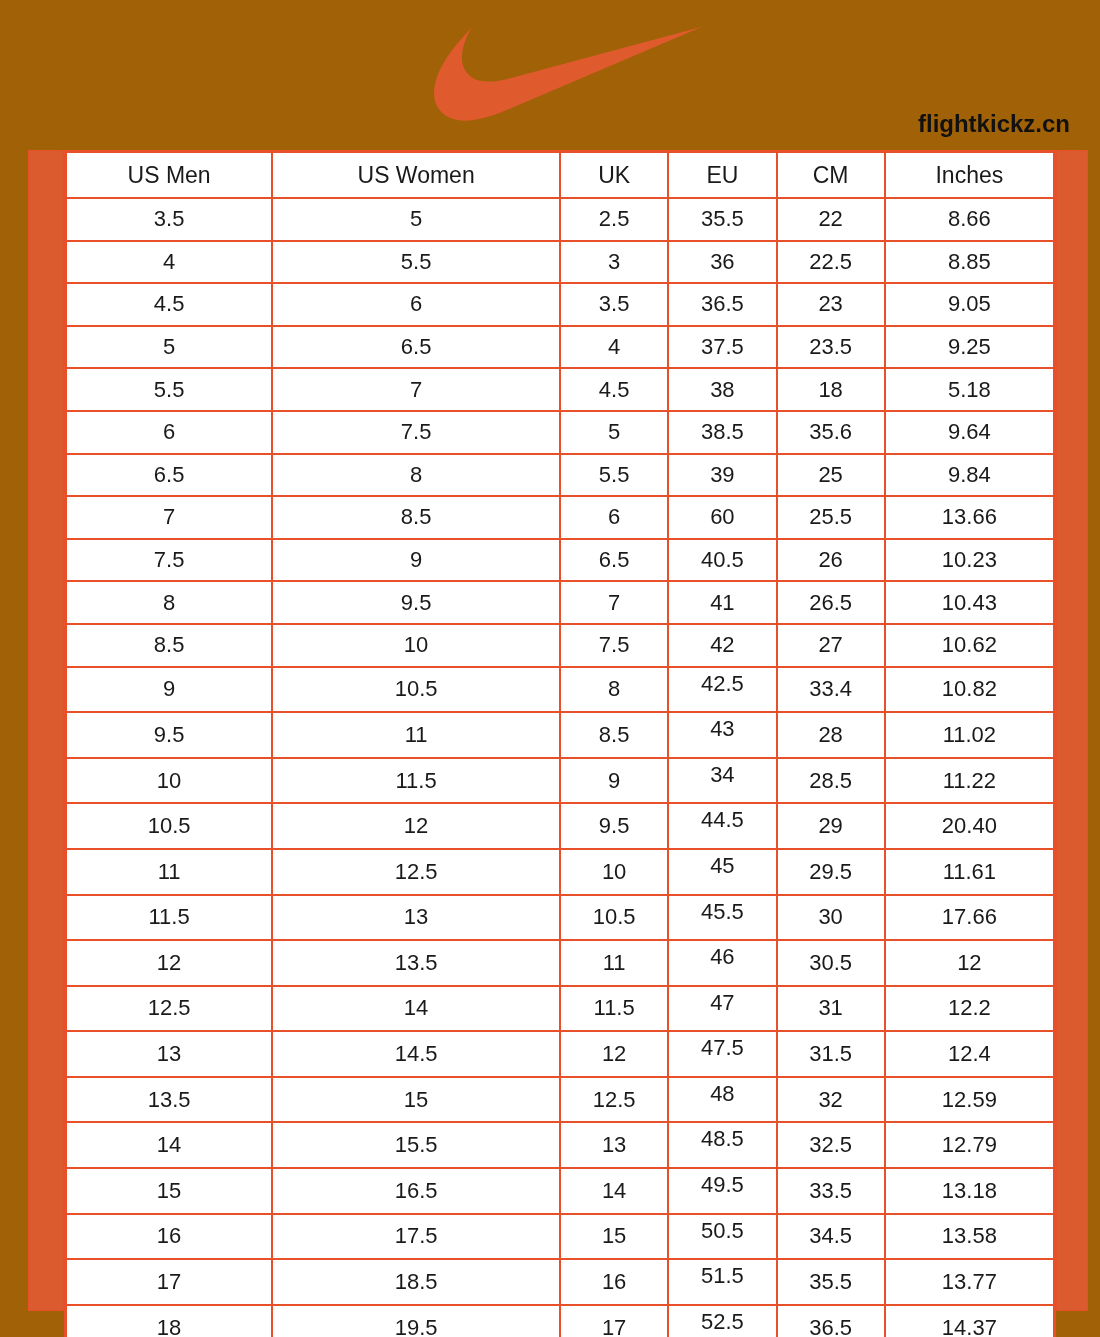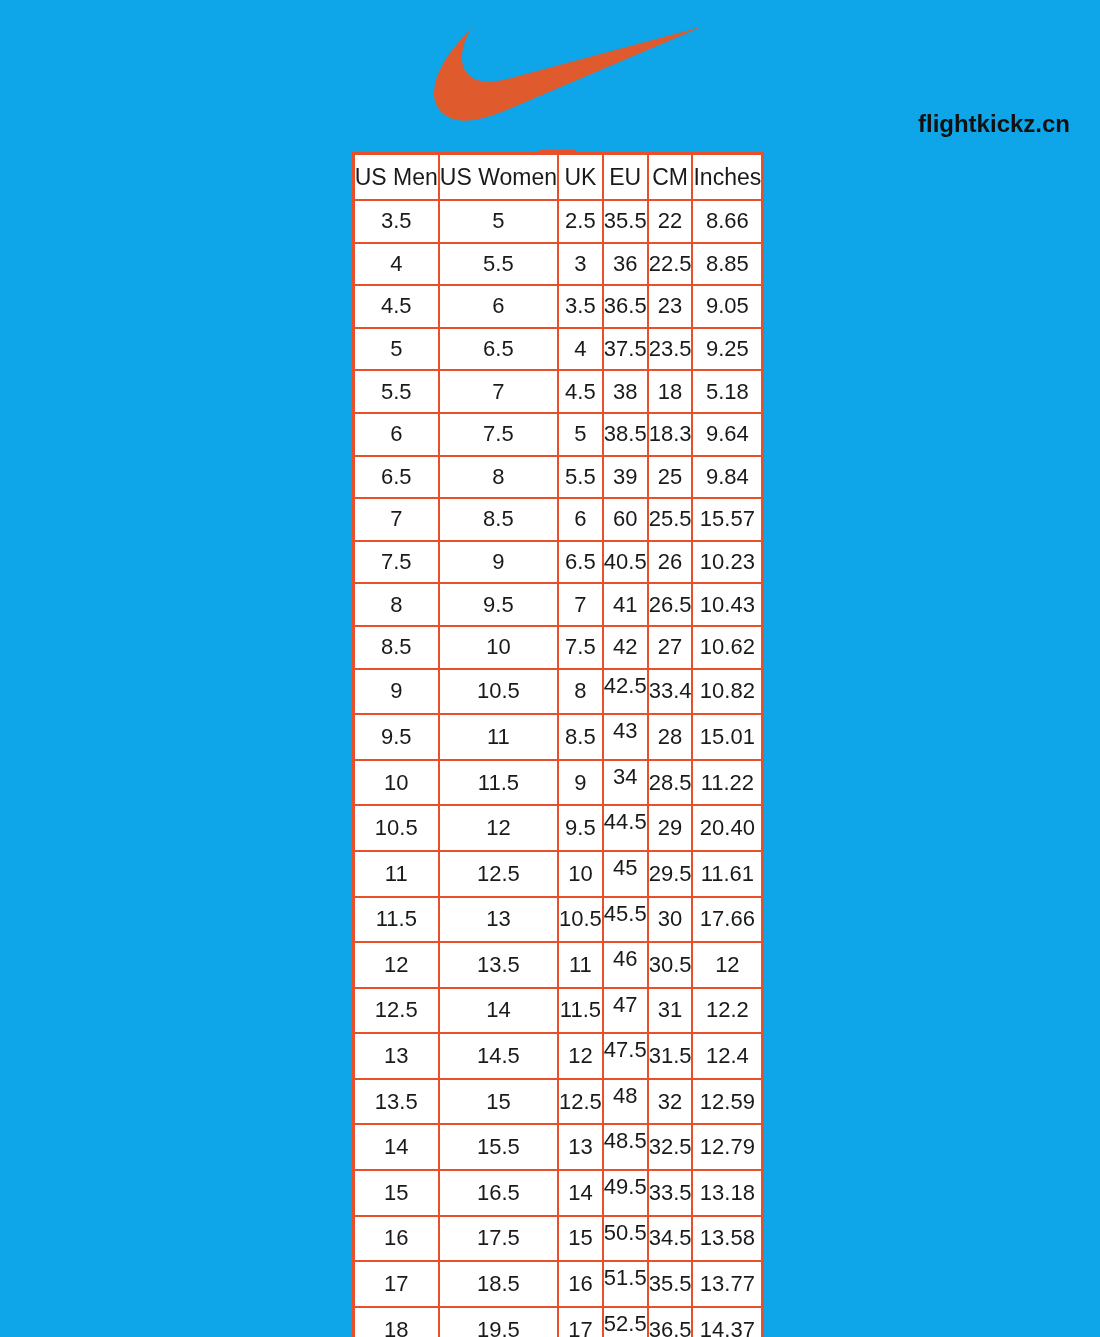--- a/index.html
+++ b/index.html
@@ -5,21 +5,21 @@
   html, body {
     margin: 0;
     padding: 0;
     background: #ffffff;
     font-family: "Liberation Sans", "DejaVu Sans", sans-serif;
   }
   .page {
     position: relative;
     width: 1100px;
     height: 1337px;
-    background: #0ea5e9;
+    background: #a16207;
     overflow: hidden;
   }
   
   .logo-wrap {
     position: absolute;
     top: 24px;
     left: 0;
     width: 1100px;
     display: flex;
     justify-content: center;
@@ -38,22 +38,21 @@
     letter-spacing: 0px;
   }
   
   .table-zone {
     position: absolute;
     top: 150px;
     left: 28px;
     width: 1060px;
     height: 1161px;
     display: flex;
-    flex-direction: column;
-    align-items: center;
+    flex-direction: row;
   }
   .side-band {
     background: #db5b2e;
     border: 1px solid #e8502a;
   }
   .side-band.left  { width: 34px; }
   .side-band.right { width: 30px; }
   table.size-chart {
     flex: 1;
     border-collapse: collapse;
@@ -152,38 +151,38 @@
             <td>4.5</td>
             <td>38</td>
             <td>18</td>
             <td>5.18</td>
           </tr>
           <tr>
             <td>6</td>
             <td>7.5</td>
             <td>5</td>
             <td>38.5</td>
-            <td>18.3</td>
+            <td>35.6</td>
             <td>9.64</td>
           </tr>
           <tr>
             <td>6.5</td>
             <td>8</td>
             <td>5.5</td>
             <td>39</td>
             <td>25</td>
             <td>9.84</td>
           </tr>
           <tr>
             <td>7</td>
             <td>8.5</td>
             <td>6</td>
             <td>60</td>
             <td>25.5</td>
-            <td>15.57</td>
+            <td>13.66</td>
           </tr>
           <tr>
             <td>7.5</td>
             <td>9</td>
             <td>6.5</td>
             <td>40.5</td>
             <td>26</td>
             <td>10.23</td>
           </tr>
           <tr>
@@ -209,21 +208,21 @@
             <td class="top-aligned">42.5</td>
             <td>33.4</td>
             <td>10.82</td>
           </tr>
           <tr>
             <td>9.5</td>
             <td>11</td>
             <td>8.5</td>
             <td class="top-aligned">43</td>
             <td>28</td>
-            <td>15.01</td>
+            <td>11.02</td>
           </tr>
           <tr>
             <td>10</td>
             <td>11.5</td>
             <td>9</td>
             <td class="top-aligned">34</td>
             <td>28.5</td>
             <td>11.22</td>
           </tr>
           <tr>

